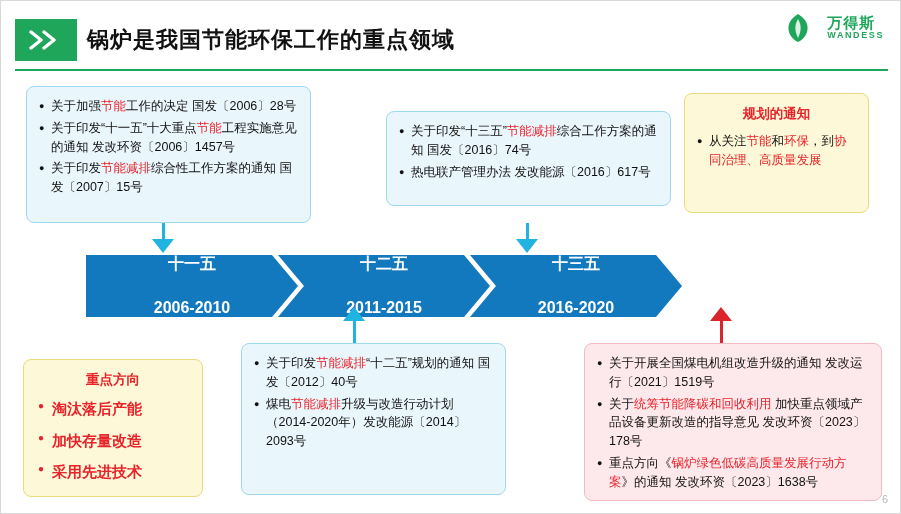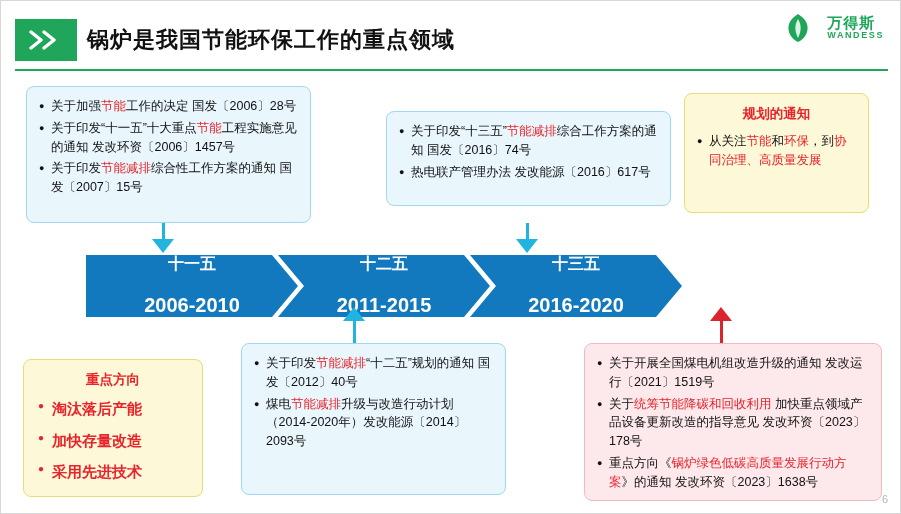--- a/index.html
+++ b/index.html
@@ -88,21 +88,21 @@
     display: flex;
     flex-direction: column;
     align-items: center;
     justify-content: space-between;
     line-height: 1.15;
   }
   .chev.first {
     clip-path: polygon(0 0, calc(100% - 26px) 0, 100% 50%, calc(100% - 26px) 100%, 0 100%);
   }
   .chev .c-title { font-size: 16px; font-weight: bold; }
-  .chev .c-range { font-size: 20px; font-weight: bold; }
+  .chev .c-range { font-size: 16px; font-weight: bold; }
 
   
   .box {
     position: absolute;
     box-sizing: border-box;
     border-radius: 8px;
     padding: 10px 12px;
     font-size: 12.5px;
     line-height: 1.5;
   }

